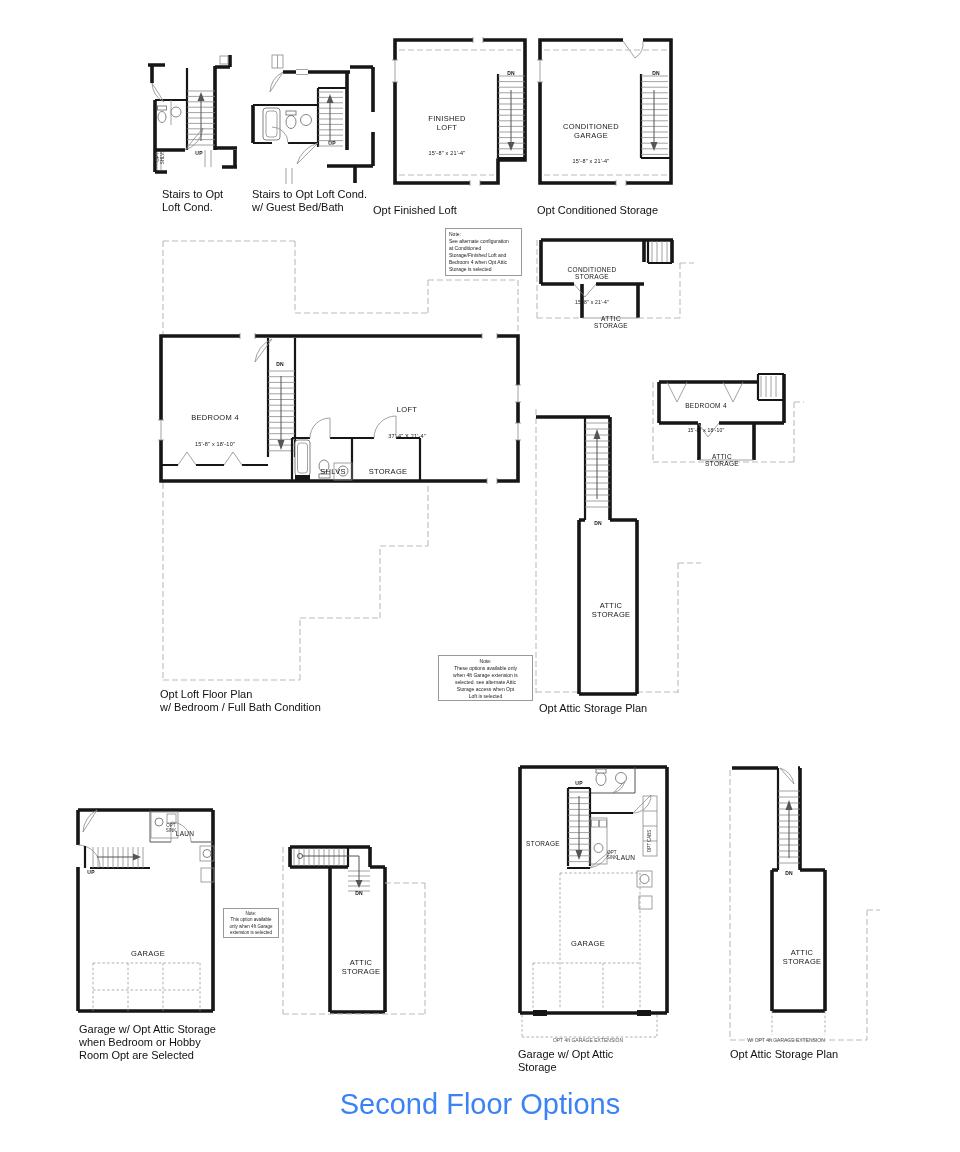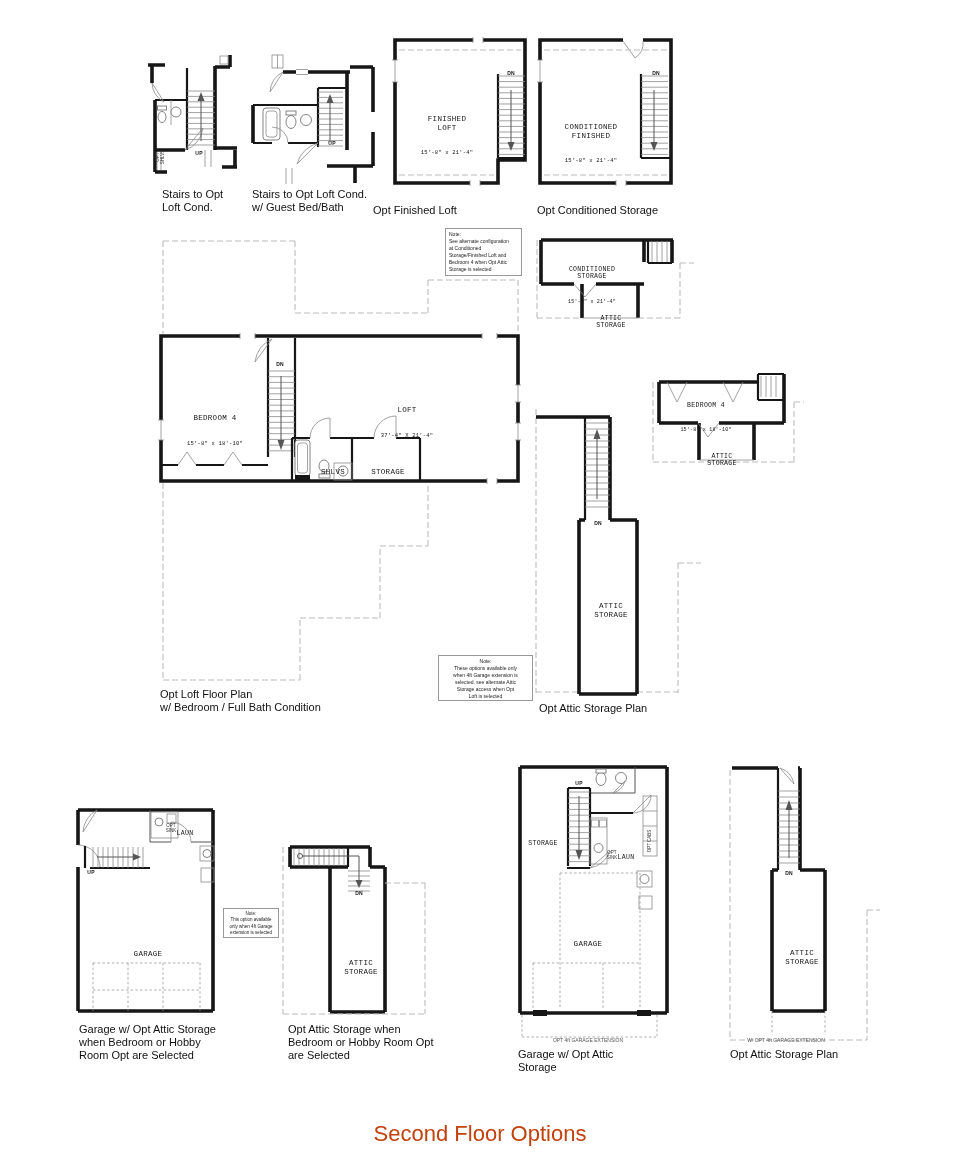--- a/index.html
+++ b/index.html
@@ -12,22 +12,22 @@
   .tl{stroke:#8a8a8a;stroke-width:.8;fill:none;}
   .tl2{stroke:#555;stroke-width:1;fill:none;}
   .fx{stroke:#777;stroke-width:.9;fill:#fff;}
   .dash{stroke:#bcbcbc;stroke-width:1.1;fill:none;stroke-dasharray:6 3;}
   .dash2{stroke:#9a9a9a;stroke-width:.8;fill:none;stroke-dasharray:2.5 2.2;}
   .blk{fill:#161616;stroke:none;}
   .ah{fill:#555;stroke:none;}
   .wh{fill:#fff;stroke:none;}
   
   .cap{position:absolute;font-size:11px;line-height:1.2;white-space:pre-line;color:#111;}
-  .title{position:absolute;left:480px;top:1088px;transform:translateX(-50%);font-size:22px;color:#c2410c;white-space:nowrap;margin-top:33px;}
-  .rlabel{position:absolute;transform:translateX(-50%);text-align:center;white-space:pre-line;color:#161616;font-family:Liberation Mono, monospace;}
+  .title{position:absolute;left:480px;top:1088px;transform:translateX(-50%);font-size:29px;color:#3b82f6;white-space:nowrap;}
+  .rlabel{position:absolute;transform:translateX(-50%);text-align:center;white-space:pre-line;color:#161616;}
   .rname{font-size:7.5px;line-height:1.15;letter-spacing:.3px;}
   .rdims{font-size:5.5px;line-height:1.2;letter-spacing:.2px;}
   .sm .rname{font-size:6.5px;}
   .sm .rdims{font-size:5px;}
   .tiny{position:absolute;transform:translateX(-50%);font-size:5px;font-weight:700;letter-spacing:.2px;
         text-align:center;white-space:pre-line;color:#161616;line-height:1.1;}
   .tiny2{position:absolute;transform:translateX(-50%);font-size:4.5px;font-weight:400;text-align:center;
          white-space:pre-line;color:#333;line-height:1.15;}
   .vrot{position:absolute;font-size:4.5px;font-weight:400;color:#333;text-align:center;white-space:pre-line;
         transform:translate(-50%,-50%) rotate(-90deg);line-height:1.1;}
@@ -250,21 +250,21 @@
 only when 4ft Garage
 extension is selected</div>
 
   <div class="rlabel" style="left:447px;top:97px">
     <div class="rname">FINISHED
 LOFT</div>
     <div class="rdims">15'-8" x 21'-4"</div>
   </div>
   <div class="rlabel" style="left:591px;top:105px">
     <div class="rname">CONDITIONED
-FINISHED</div>
+GARAGE</div>
     <div class="rdims">15'-8" x 21'-4"</div>
   </div>
   <div class="rlabel sm" style="left:592px;top:248px">
     <div class="rname">CONDITIONED
 STORAGE</div>
     <div class="rdims">15'-8" x 21'-4"</div>
   </div>
   <div class="rlabel sm" style="left:611px;top:297px">
     <div class="rname">ATTIC
 STORAGE</div>
@@ -344,22 +344,19 @@
   <div class="cap" style="left:252px;top:188px">Stairs to Opt Loft Cond.
 w/ Guest Bed/Bath</div>
   <div class="cap" style="left:373px;top:204px">Opt Finished Loft</div>
   <div class="cap" style="left:537px;top:204px">Opt Conditioned Storage</div>
   <div class="cap" style="left:160px;top:688px">Opt Loft Floor Plan
 w/ Bedroom / Full Bath Condition</div>
   <div class="cap" style="left:539px;top:702px">Opt Attic Storage Plan</div>
   <div class="cap" style="left:79px;top:1023px">Garage w/ Opt Attic Storage
 when Bedroom or Hobby
 Room Opt are Selected</div>
-  <div class="cap" style="left:288px;top:1023px">Opt Attic Storage when
-Bedroom or Hobby Room Opt
-are Selected</div>
   <div class="cap" style="left:518px;top:1048px">Garage w/ Opt Attic
 Storage</div>
   <div class="cap" style="left:730px;top:1048px">Opt Attic Storage Plan</div>
 
   <div class="title">Second Floor Options</div>
 
 </div>
 
 </body></html>

